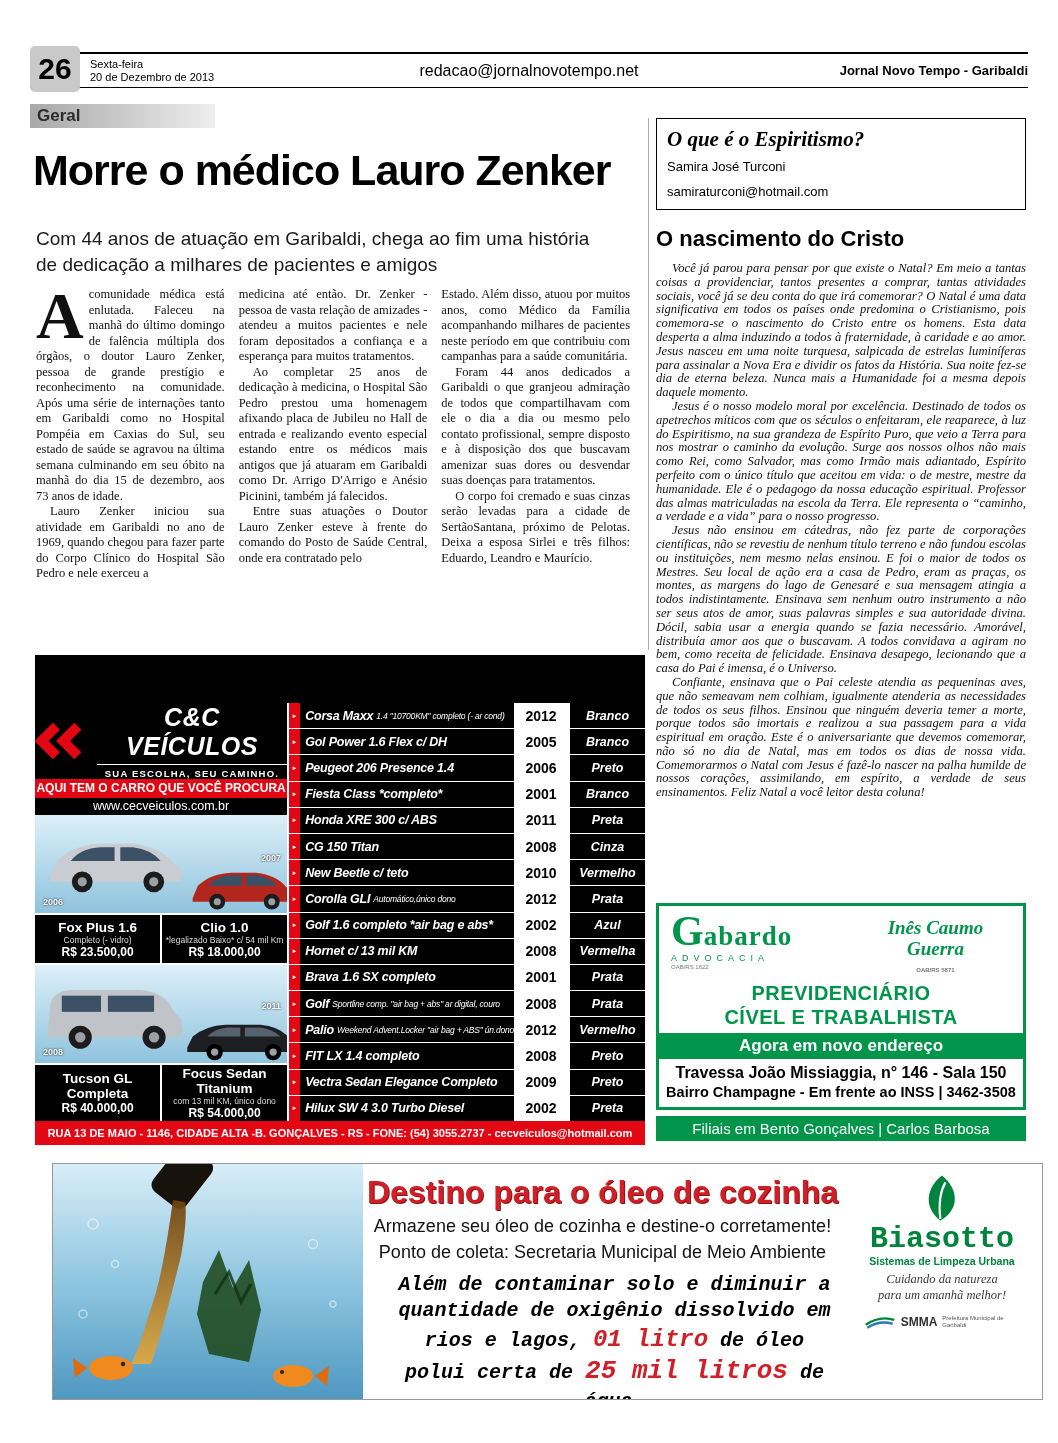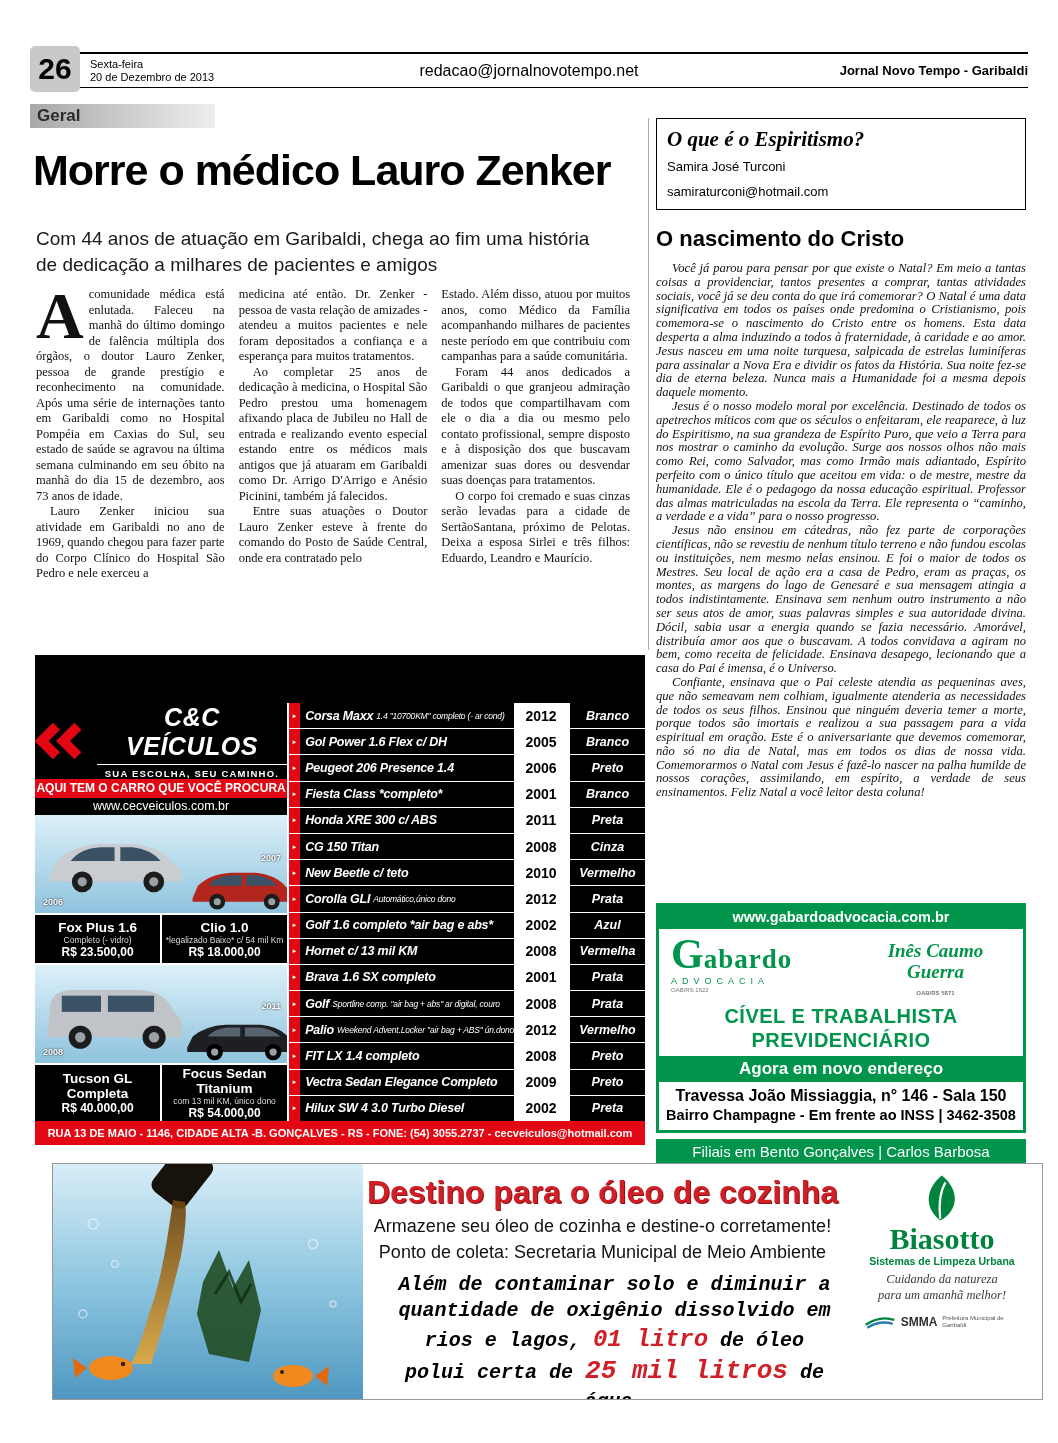--- a/index.html
+++ b/index.html
@@ -114,21 +114,21 @@
   .oil-img { width:310px; height:100%; flex:none; }
   .oil-center { flex:1; display:flex; flex-direction:column; align-items:center; padding-top:10px; }
   .oil-title { color:#d01f26; font-size:32px; font-weight:bold; white-space:nowrap;
                text-shadow:1px 1px 0 #8a1313; }
   .oil-line { font-size:18px; color:#111; margin-top:5px; white-space:nowrap; }
   .oil-fact { margin-top:9px; width:445px; font-family:Liberation Mono, monospace; font-style:italic;
               font-weight:bold; font-size:20px; line-height:1.3; text-align:center; color:#000;margin-left:24px; }
   .oil-fact .red1 { color:#d01f26; font-size:24px; }
   .oil-fact .red2 { color:#d01f26; font-size:26px; }
   .oil-right { width:200px; flex:none; display:flex; flex-direction:column; align-items:center; padding-top:8px; }
-  .biasotto-name { color:#00843d; font-family:Liberation Serif, serif; font-weight:bold; font-size:30px; line-height:30px; }
+  .biasotto-name { color:#00843d; font-family:Liberation Mono, monospace; font-weight:bold; font-size:30px; line-height:30px; }
   .biasotto-tag { color:#00843d; font-size:10.5px; font-weight:bold; margin-top:1px; }
   .biasotto-slogan { font-family:"Liberation Serif", serif; font-style:italic; font-size:12.5px;
                      color:#3a3a3a; text-align:center; margin-top:5px; line-height:1.25; }
   .smma { display:flex; align-items:center; gap:5px; margin-top:9px; }
   .smma-name { font-weight:bold; font-size:12px; color:#2f2f2f; }
   .smma-sub { font-size:6px; color:#555; width:78px; line-height:1.15; }
 </style>
 </head>
 <body>
 
@@ -432,35 +432,34 @@
           <div class="car-year">2002</div>
           <div class="car-color">Preta</div>
         </div>
         </div>
     </div>
     <div class="car-footer">RUA 13 DE MAIO - 1146, CIDADE ALTA -B. GONÇALVES - RS - FONE: (54) 3055.2737 - cecveiculos@hotmail.com</div>
   </div>
 
   <div class="law-ad">
     <div class="law-box">
-      <div class="law-url">www.gabardoadvocacia.com.br</div>
       <div class="law-logos">
         <div class="gabardo">
           <span class="big-g">G</span><span class="rest">abardo</span>
           <div class="advoc">ADVOCACIA</div>
           <div class="oab">OAB/RS 1622</div>
         </div>
         <div class="ines">
           <div>Inês Caumo</div>
           <div>Guerra</div>
           <div class="oab">OAB/RS 5871</div>
         </div>
       </div>
+      <div class="law-practice">PREVIDENCIÁRIO</div>
       <div class="law-practice">CÍVEL E TRABALHISTA</div>
-      <div class="law-practice">PREVIDENCIÁRIO</div>
       <div class="law-banner">Agora em novo endereço</div>
       <div class="law-addr1">Travessa João Missiaggia, n° 146 - Sala 150</div>
       <div class="law-addr2">Bairro Champagne - Em frente ao INSS | 3462-3508</div>
     </div>
     <div class="law-branches">Filiais em Bento Gonçalves | Carlos Barbosa</div>
   </div>
 
   <div class="oil-ad">
     <div class="oil-img">
       <svg viewBox="0 0 310 237" width="310" height="237">

